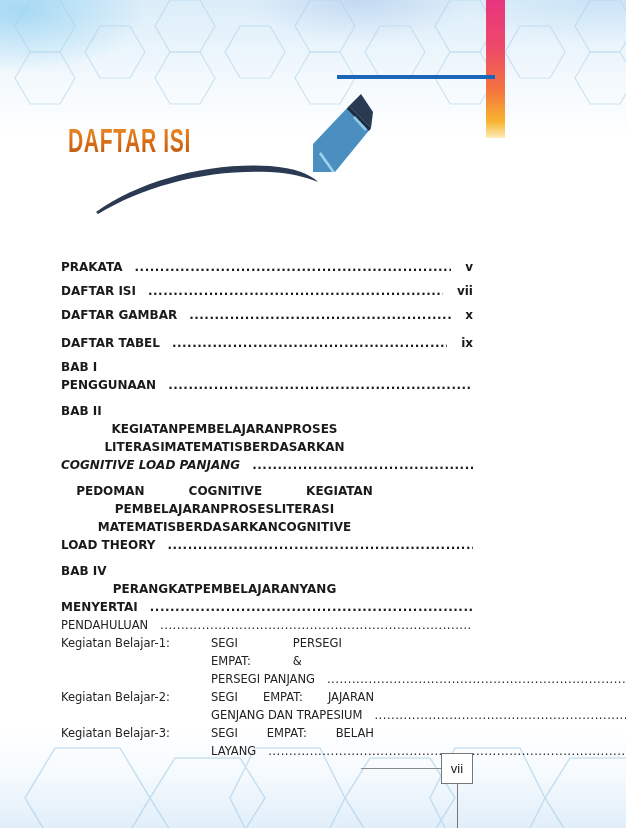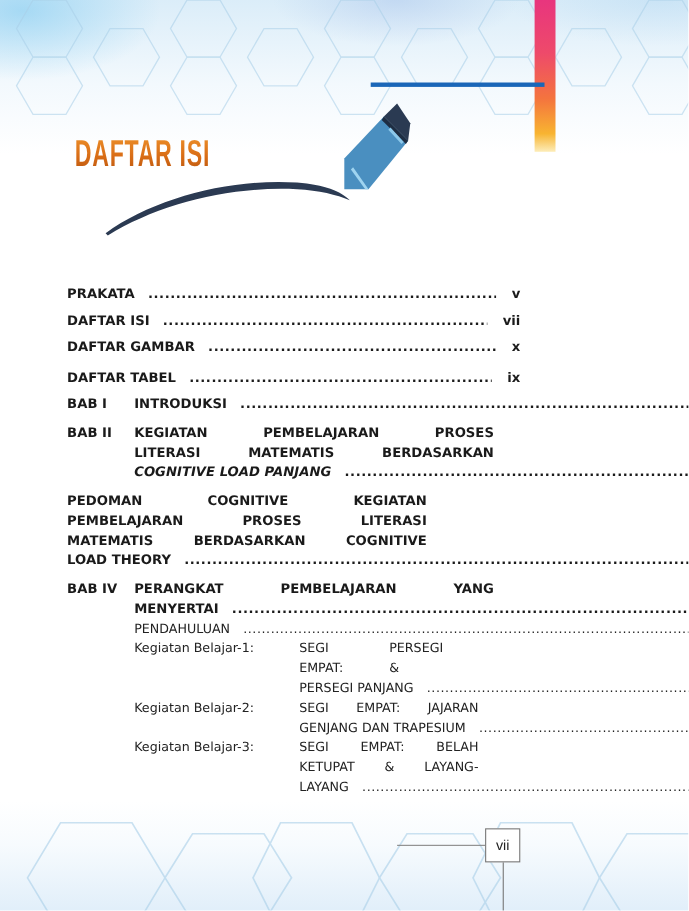--- a/index.html
+++ b/index.html
@@ -50,24 +50,24 @@
     .toc { position: absolute; left: 61px; top: 258px; width: 412px; font-family: "DejaVu Sans", sans-serif; }
     .row { position: relative; display: flex; font-size: 12px; line-height: 18px; }
     .bold { font-weight: 700; }
     .top-entry { margin-bottom: 6px; }
     .lead { display: flex; width: 100%; gap: 12px; }
     .lead .txt { white-space: nowrap; }
     .lead .dots { flex: 1; overflow: hidden; white-space: nowrap; letter-spacing: 0.5px; }
     .lead .dots::after { content: "............................................................................................................................................................................."; }
     .lead .pg { white-space: nowrap; padding-left: 2px; }
 
-    .chapter { display: flex; margin-bottom: 8px; }
+    .chapter { display: flex; margin-bottom: 8px; flex-direction: column; }
     .chapter .num { width: 61px; flex: none; font-weight: 700; font-size: 12px; line-height: 18px; white-space: nowrap; }
     .chapter .body { flex: 1; }
-    .justify-line { display: flex; justify-content: space-between; font-weight: 700; font-size: 12px; line-height: 18px; }
+    .justify-line { display: flex; justify-content: center; font-weight: 700; font-size: 12px; line-height: 18px; }
     .ital { font-style: italic; }
 
     .sub { font-weight: 400; font-size: 11.5px; line-height: 18px; color: #222; }
     .sub-row { display: flex; }
     .sub-row .label { width: 150px; flex: none; white-space: nowrap; }
     .sub-row .content { flex: 1; }
     .sub-justify { display: flex; justify-content: space-between; }
 
     
     .pn-hline { position: absolute; left: 361px; top: 768px; width: 80px; height: 1px; background: #888; }
@@ -160,21 +160,21 @@
         <span class="dots"></span>
         <span class="pg">ix</span>
       </div>
     </div>
 
     <div class="chapter">
       <div class="num">BAB I</div>
       <div class="body">
         <div class="row bold">
           <div class="lead">
-            <span class="txt">INTRODUKSI</span>
+            <span class="txt">PENGGUNAAN</span>
             <span class="dots"></span>
 
           </div>
         </div>
       </div>
     </div>
 
     <div class="chapter">
       <div class="num">BAB II</div>
       <div class="body">
@@ -193,21 +193,21 @@
             <span class="txt ital">COGNITIVE LOAD PANJANG</span>
             <span class="dots"></span>
 
           </div>
         </div>
       </div>
     </div>
 
     <div class="chapter">
       <div class="body">
-        <div class="justify-line" style="width:327px;">
+        <div class="justify-line" style="width:327px;gap:44px;">
           <span>PEDOMAN</span>
           <span>COGNITIVE</span>
           <span>KEGIATAN</span>
         </div>
         <div class="justify-line" style="width:327px;">
           <span>PEMBELAJARAN</span>
           <span>PROSES</span>
           <span>LITERASI</span>
         </div>
         <div class="justify-line" style="width:327px;">
@@ -281,25 +281,20 @@
         </div>
 
         <div class="sub sub-row">
           <div class="label">Kegiatan Belajar-3:</div>
           <div class="content">
             <div class="sub-justify" style="width:163px;">
               <span>SEGI</span>
               <span>EMPAT:</span>
               <span>BELAH</span>
             </div>
-            <div class="sub-justify" style="width:163px;">
-              <span>KETUPAT</span>
-              <span>&amp;</span>
-              <span>LAYANG-</span>
-            </div>
             <div class="lead">
               <span class="txt">LAYANG </span>
               <span class="dots"></span>
 
             </div>
           </div>
         </div>
 
       </div>
     </div>

